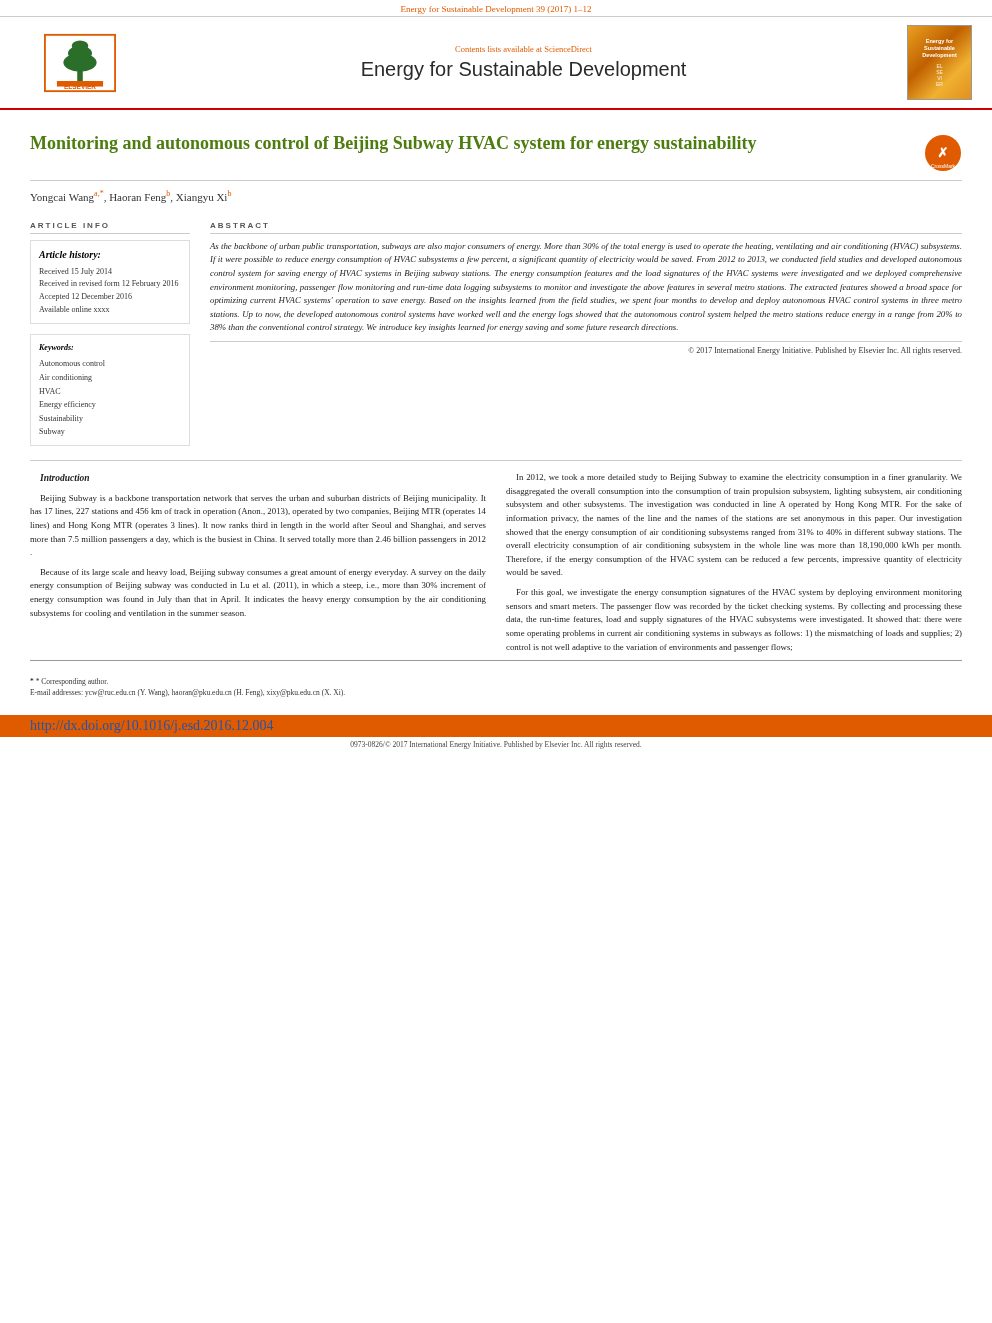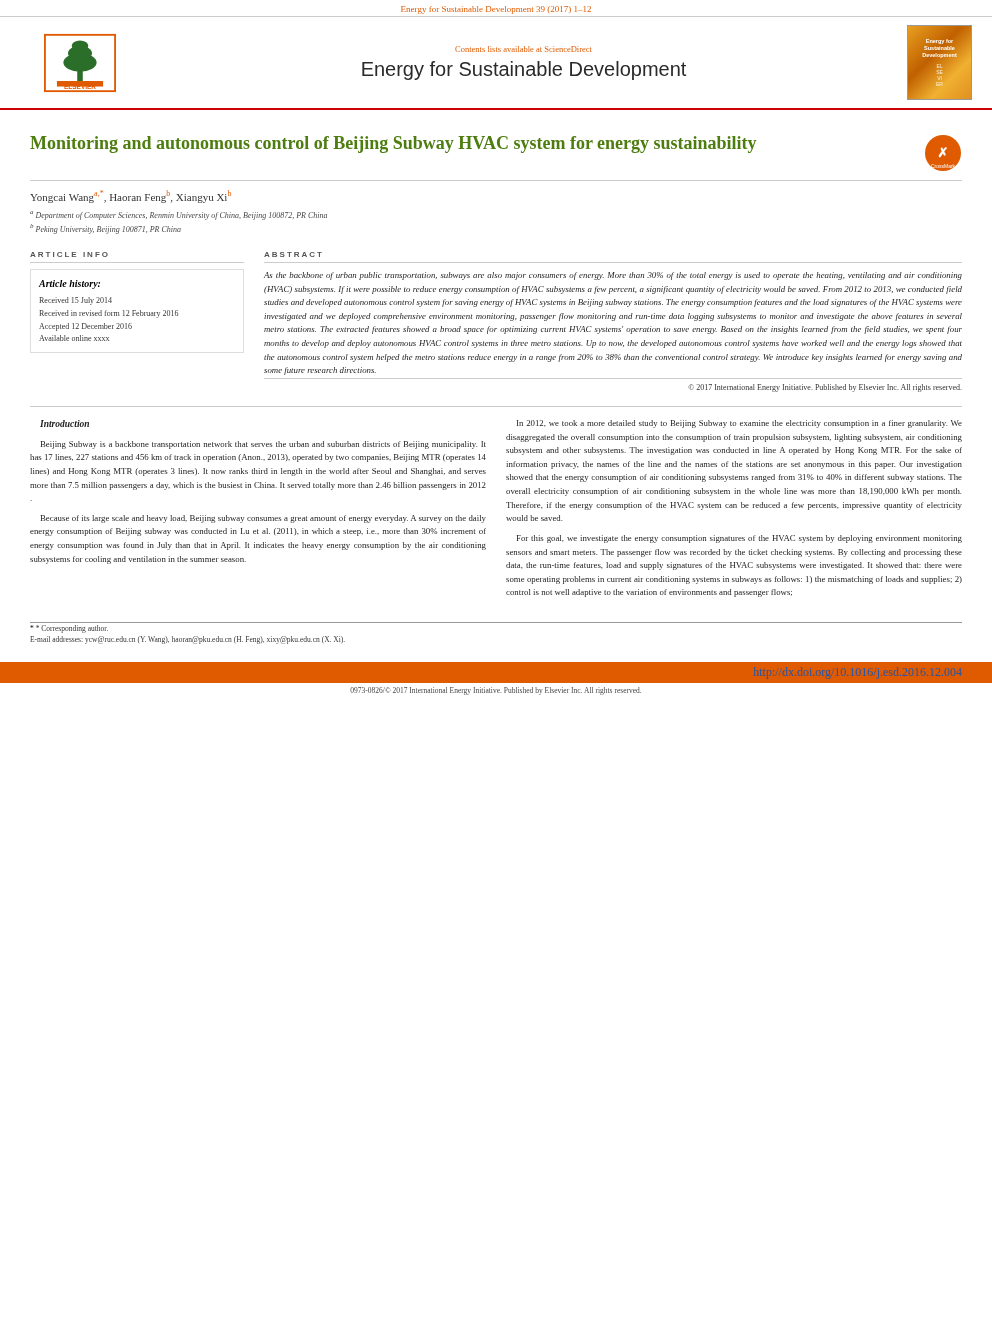--- a/index.html
+++ b/index.html
@@ -128,21 +128,21 @@
       vertical-align: super;
     }
 
     
     .two-col {
       display: flex;
       gap: 20px;
       padding-top: 10px;
     }
     .col-left {
-      width: 214px;
+      width: 160px;
       flex-shrink: 0;
     }
     .col-right {
       flex: 1;
     }
 
     .section-header {
       font-size: 8px;
       font-weight: bold;
       letter-spacing: 2px;
@@ -191,20 +191,21 @@
       font-size: 8.8px;
       line-height: 1.55;
       color: #222;
       text-align: justify;
       font-style: italic;
     }
     .copyright-line {
       font-size: 8px;
       text-align: right;
       color: #333;
+      margin-top: 6px;
       padding-top: 4px;
       border-top: 1px solid #ccc;
     }
 
     
     .section-divider {
       border: none;
       border-top: 1px solid #ccc;
       margin: 14px 0 10px 0;
     }
@@ -228,38 +229,38 @@
     .section-title-body {
       font-weight: bold;
       font-style: italic;
       font-size: 9.5px;
       margin-bottom: 5px;
       text-indent: 0;
     }
 
     
     .footnote-area {
-      margin-top: 16px;
-      padding-top: 1px;
+      margin-top: 0;
+      padding-top: 16px;
       border-top: 1px solid #999;
       font-size: 7.5px;
       color: #333;
     }
     .footnote-area .fn-line {
       margin-bottom: 2px;
     }
     .fn-star { color: #000; }
 
     .bottom-bar {
       background: #e05a00;
       color: white;
-      font-size: 12px;
+      font-size: 14px;
       padding: 3px 30px;
       display: flex;
-      justify-content: flex-end;
+      justify-content: flex-start;
       align-items: center;
       margin-top: 6px;
     }
     .bottom-copyright {
       text-align: center;
       font-size: 7.5px;
       color: #444;
       padding: 3px 30px;
     }
 
@@ -319,41 +320,46 @@
       </svg>
     </div>
   </div>
 
   <div class="authors-section">
     <div class="authors">
       <span>Yongcai Wang<sup>a,*</sup>, </span>
       <span>Haoran Feng<sup>b</sup>, </span>
       <span>Xiangyu Xi<sup>b</sup></span>
     </div>
-    <div class="affiliations">
-      <span class="aff-label">a</span> <span>Department of Computer Sciences, Renmin University of China, Beijing 100872, PR China</span><br>
-      <span class="aff-label">b</span> <span>Peking University, Beijing 100871, PR China</span>
-    </div>
   </div>
 
   <div class="two-col">
 
     <div class="col-left">
       <div class="section-header">
         <span>Article Info</span>
       </div>
 
       <div class="article-info-box">
         <div class="info-subtitle">Article history:</div>
         <div class="info-date">Received 15 July 2014</div>
         <div class="info-date">Received in revised form 12 February 2016</div>
         <div class="info-date">Accepted 12 December 2016</div>
         <div class="info-date">Available online xxxx</div>
       </div>
 
+      <div class="keywords-box">
+        <div class="kw-subtitle">Keywords:</div>
+        <span class="keyword-item">Autonomous control</span>
+        <span class="keyword-item">Air conditioning</span>
+        <span class="keyword-item">HVAC</span>
+        <span class="keyword-item">Energy efficiency</span>
+        <span class="keyword-item">Sustainability</span>
+        <span class="keyword-item">Subway</span>
+      </div>
     </div>
 
     <div class="col-right">
       <div class="section-header">Abstract</div>
       <div class="abstract-text">As the backbone of urban public transportation, subways are also major consumers of energy. More than 30% of the total energy is used to operate the heating, ventilating and air conditioning (HVAC) subsystems. If it were possible to reduce energy consumption of HVAC subsystems a few percent, a significant quantity of electricity would be saved. From 2012 to 2013, we conducted field studies and developed autonomous control system for saving energy of HVAC systems in Beijing subway stations. The energy consumption features and the load signatures of the HVAC systems were investigated and we deployed comprehensive environment monitoring, passenger flow monitoring and run-time data logging subsystems to monitor and investigate the above features in several metro stations. The extracted features showed a broad space for optimizing current HVAC systems' operation to save energy. Based on the insights learned from the field studies, we spent four months to develop and deploy autonomous HVAC control systems in three metro stations. Up to now, the developed autonomous control systems have worked well and the energy logs showed that the autonomous control system helped the metro stations reduce energy in a range from 20% to 38% than the conventional control strategy. We introduce key insights learned for energy saving and some future research directions.</div>
       <div class="copyright-line">© 2017 International Energy Initiative. Published by Elsevier Inc. All rights reserved.</div>
     </div>
   </div>
 
   <hr class="section-divider">

